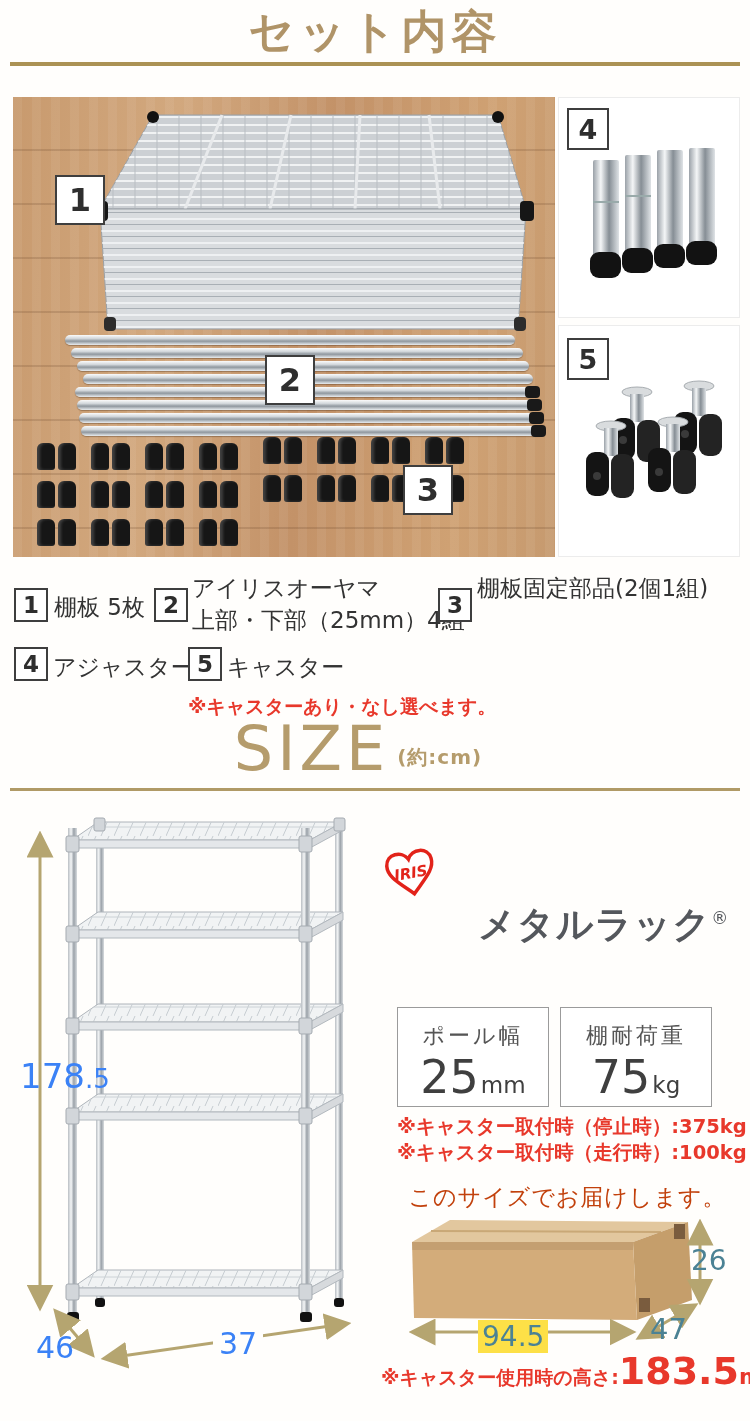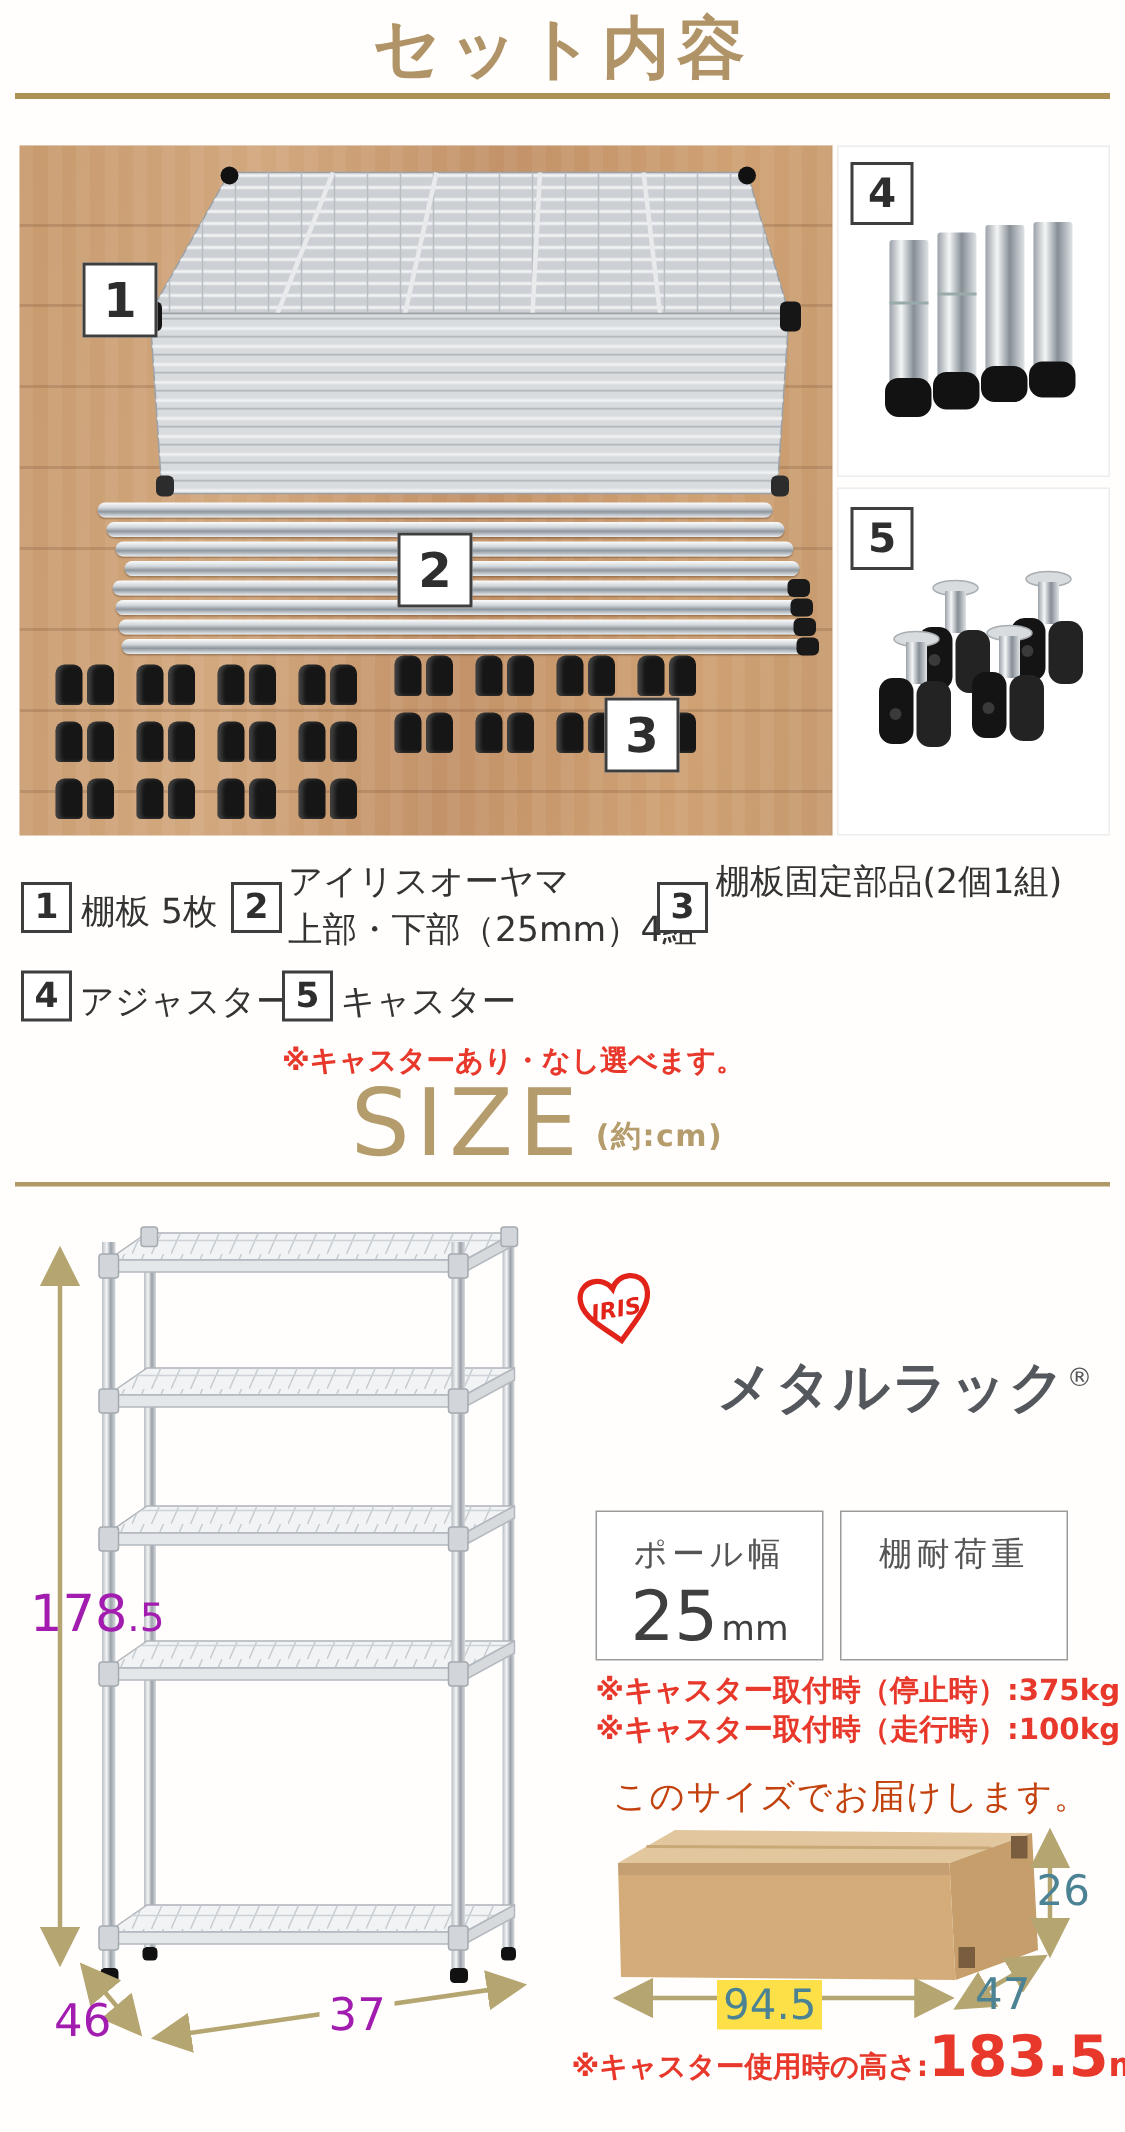--- a/index.html
+++ b/index.html
@@ -53,21 +53,21 @@
   .lt3{left:477px;top:572px;line-height:32px;} .lt4{left:53px;top:652px;} .lt5{left:227px;top:652px;}
   .red-note{position:absolute;color:#e8382b;font-weight:700;white-space:nowrap;}
   .choice-note{left:188px;top:694px;font-size:19px;}
   
   .size-head{position:absolute;top:714px;left:0;width:716px;height:66px;
     display:flex;align-items:flex-end;justify-content:center;color:#b59c6c;}
   .size-word{font-size:62px;line-height:62px;font-weight:400;letter-spacing:4px;}
   .size-unit{font-size:20px;font-weight:700;margin-left:8px;padding-bottom:9px;letter-spacing:1px;}
   
   .rack-svg{position:absolute;left:10px;top:800px;}
-  .dim{position:absolute;color:#a21caf;white-space:nowrap;}
+  .dim{position:absolute;color:#3b82f6;white-space:nowrap;}
   .dim-h{left:20px;top:1056px;font-size:34px;} .dim-h .frac{font-size:26px;}
   .dim-d{left:36px;top:1330px;font-size:30px;}
   .dim-w{left:213px;top:1326px;font-size:30px;background:#fffefc;padding:0 6px;}
   
   .heart-svg{position:absolute;left:383px;top:848px;}
   .brand-name{position:absolute;left:443px;top:864px;font-size:30px;letter-spacing:1px;
     color:#54575c;font-weight:500;white-space:nowrap;}
   .brand-product{position:absolute;left:478px;top:900px;font-size:37px;letter-spacing:1px;
     color:#54575c;font-weight:600;white-space:nowrap;}
   .brand-product sup{font-size:17px;font-weight:400;}
@@ -408,20 +408,24 @@
 
   <div class="spec-box spec1">
     <div class="spec-label">ポール幅</div>
     <div class="spec-value">
         <span class="spec-num">25</span>
         <span class="spec-unit">mm</span>
       </div>
   </div>
   <div class="spec-box spec2">
     <div class="spec-label">棚耐荷重</div>
+    <div class="spec-value">
+        <span class="spec-num">75</span>
+        <span class="spec-unit">kg</span>
+      </div>
   </div>
 
   <div class="red-note cnote1">※キャスター取付時（停止時）:375kg</div>
   <div class="red-note cnote2">※キャスター取付時（走行時）:100kg</div>
 
   <div class="delivery">このサイズでお届けします。</div>
   <svg class="box-svg" width="325" height="145" viewBox="0 0 325 145">
     <polygon points="19,32 57,10 295,12 240,32" fill="#e2c79e"></polygon>
     <line x1="38" y1="21" x2="268" y2="22" stroke="#c9a877" stroke-width="2"></line>
     <polygon points="240,32 295,12 299,90 244,110" fill="#c59e6b"></polygon>

